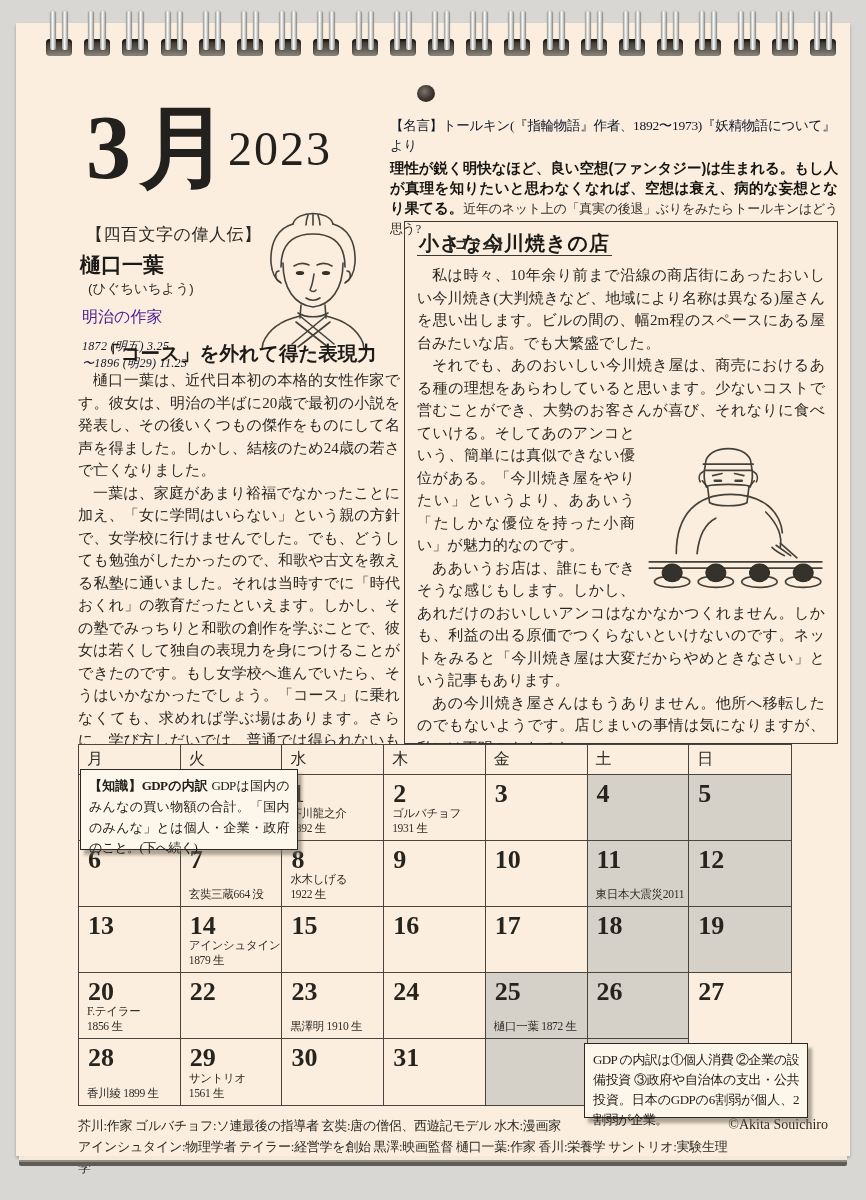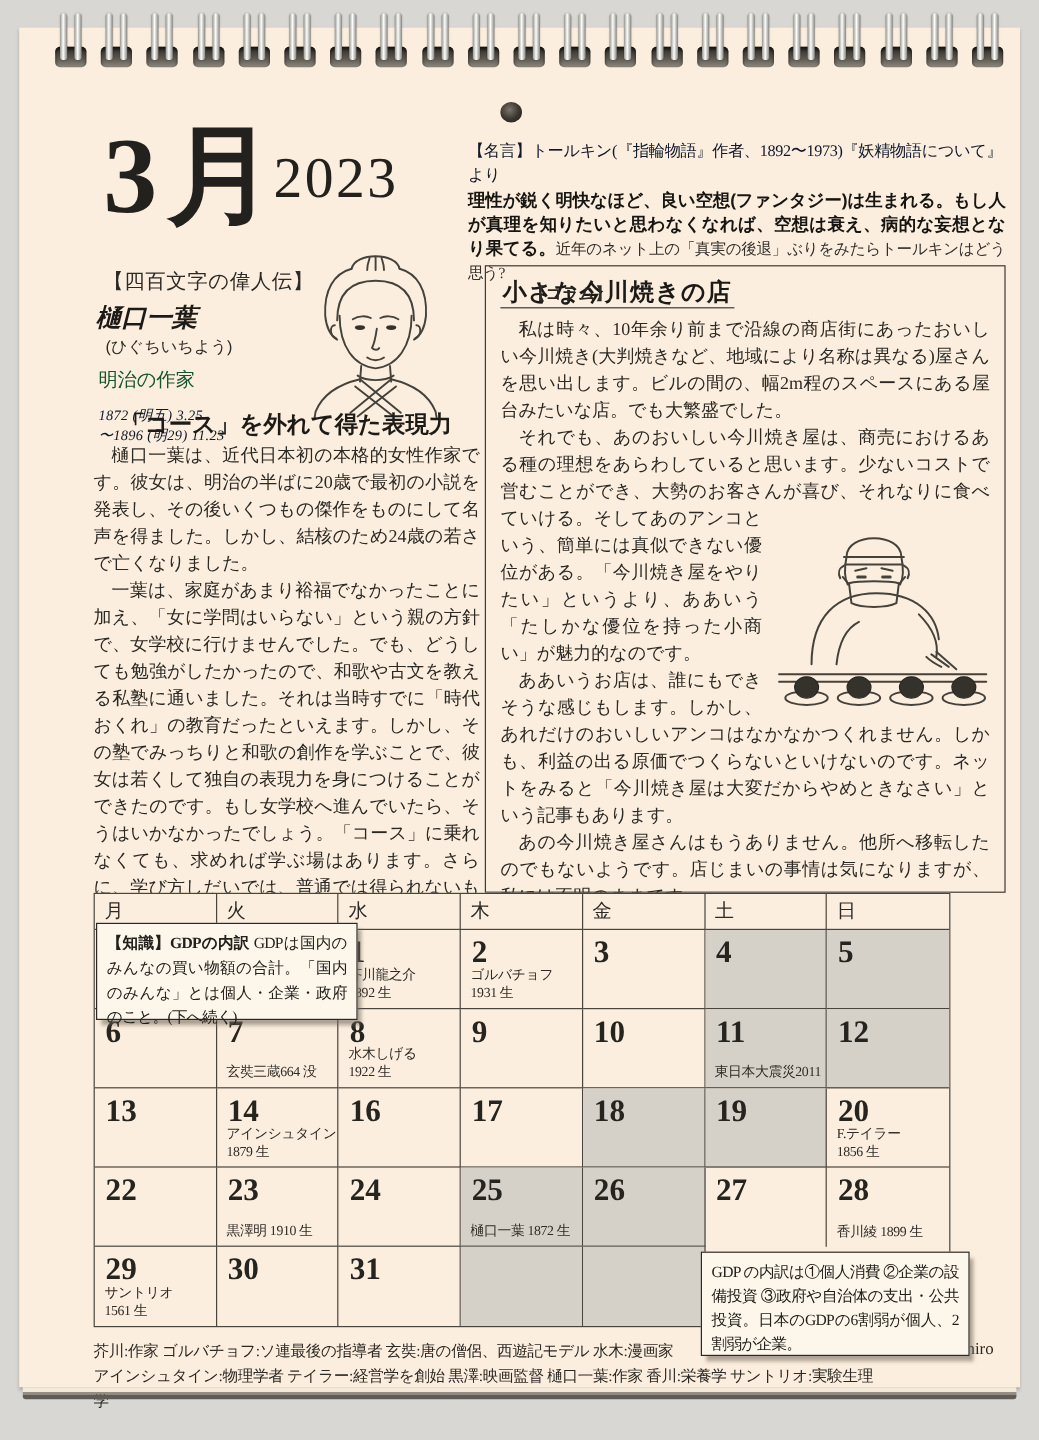--- a/index.html
+++ b/index.html
@@ -53,23 +53,23 @@
   
   .quote{position:absolute;left:374px;top:93px;width:448px;}
   .quote .q-head{font-size:13.5px;line-height:1.45;letter-spacing:-0.3px;color:#0f172a;}
   .quote .q-body{margin:3px 0 0 0;font-size:14.5px;line-height:1.38;text-align:justify;}
   .quote .q-bold{font-family:"Liberation Sans","DejaVu Sans",sans-serif;font-weight:700;letter-spacing:-0.2px;color:#161511;}
   .quote .q-tail{font-size:13px;letter-spacing:-0.4px;color:#33302b;}
 
   
   .bio{position:absolute;left:62px;top:200px;width:322px;}
   .bio-label{font-size:17px;letter-spacing:0.5px;margin-left:8px;}
-  .bio-name{font-family:"Liberation Sans","DejaVu Sans",sans-serif;font-weight:700;font-size:21px;margin:5px 0 0 2px;color:#1c1a17;font-style:italic;}
+  .bio-name{font-family:"Liberation Sans","DejaVu Sans",sans-serif;font-weight:700;font-size:21px;margin:5px 0 0 2px;color:#1c1a17;}
   .bio-reading{font-family:"Liberation Sans","DejaVu Sans",sans-serif;font-size:13.5px;margin:1px 0 0 10px;}
-  .bio-occupation{font-size:16px;margin:9px 0 0 4px;color:#14532d;font-family:Liberation Mono, monospace;}
+  .bio-occupation{font-size:16px;margin:9px 0 0 4px;color:#4c1d95;font-family:Liberation Mono, monospace;}
   .bio-dates{font-size:12px;line-height:1.45;margin:10px 0 0 4px;color:#0f172a;letter-spacing:0.3px;font-style:italic;}
   .portrait{position:absolute;left:222px;top:178px;}
   .bio-headline{position:absolute;left:62px;top:317px;width:322px;text-align:center;
     font-family:"Liberation Sans","DejaVu Sans",sans-serif;font-size:19.5px;font-weight:600;color:#1d1b18;}
   .bio-body{position:absolute;left:62px;top:346px;width:322px;font-size:15px;line-height:1.5;text-align:justify;color:#2b2924;}
   .bio-body p{margin:0;text-indent:1em;}
 
   
   .column-box{
     position:absolute;left:388px;top:198px;width:434px;height:523px;
@@ -103,21 +103,21 @@
 
   
   .paper-note{
     position:absolute;background:#fdf6ea;border:1.3px solid #2c2925;
     box-shadow:4px 5px 3px rgba(110,102,90,.55);
     box-sizing:border-box;padding:6px 8px;font-size:13px;line-height:1.6;
     letter-spacing:-0.6px;color:#22201c;z-index:4;text-align:justify;
   }
   .kbox{left:64px;top:746px;width:218px;height:81px;}
   .kbox .kb-title{font-weight:700;}
-  .gbox{left:568px;top:1020px;width:224px;height:87px;line-height:1.55;}
+  .gbox{left:568px;top:1020px;width:224px;height:75px;line-height:1.55;}
 
   
   .footer{position:absolute;left:62px;top:1092px;width:660px;font-size:13px;line-height:1.62;color:#2b2924;letter-spacing:-0.3px;}
   .copyright{position:absolute;right:22px;top:1094px;font-size:14px;color:#2b2924;}
 
   svg .ln{fill:none;stroke:#45423b;stroke-width:1.6;stroke-linecap:round;stroke-linejoin:round;}
   svg .fill-dark{fill:#35312b;stroke:#2a2722;stroke-width:1;}
   svg .fill-paper{fill:#fceede;}
 </style>
 </head>
@@ -228,20 +228,21 @@
       <div class="cal-cell"><span class="day-num">7</span><div class="cal-note">玄奘三蔵664 没</div></div>
       <div class="cal-cell"><span class="day-num">8</span><div class="cal-note">水木しげる
 1922 生</div></div>
       <div class="cal-cell"><span class="day-num">9</span></div>
       <div class="cal-cell"><span class="day-num">10</span></div>
       <div class="cal-cell shaded"><span class="day-num">11</span><div class="cal-note">東日本大震災2011</div></div>
       <div class="cal-cell shaded"><span class="day-num">12</span></div>
       <div class="cal-cell"><span class="day-num">13</span></div>
       <div class="cal-cell"><span class="day-num">14</span><div class="cal-note">アインシュタイン
 1879 生</div></div>
+      <div class="cal-cell"><span class="day-num">15</span></div>
       <div class="cal-cell"><span class="day-num">16</span></div>
       <div class="cal-cell"><span class="day-num">17</span></div>
       <div class="cal-cell shaded"><span class="day-num">18</span></div>
       <div class="cal-cell shaded"><span class="day-num">19</span></div>
       <div class="cal-cell"><span class="day-num">20</span><div class="cal-note">F.テイラー
 1856 生</div></div>
       <div class="cal-cell"><span class="day-num">22</span></div>
       <div class="cal-cell"><span class="day-num">23</span><div class="cal-note">黒澤明 1910 生</div></div>
       <div class="cal-cell"><span class="day-num">24</span></div>
       <div class="cal-cell shaded"><span class="day-num">25</span><div class="cal-note">樋口一葉 1872 生</div></div>

